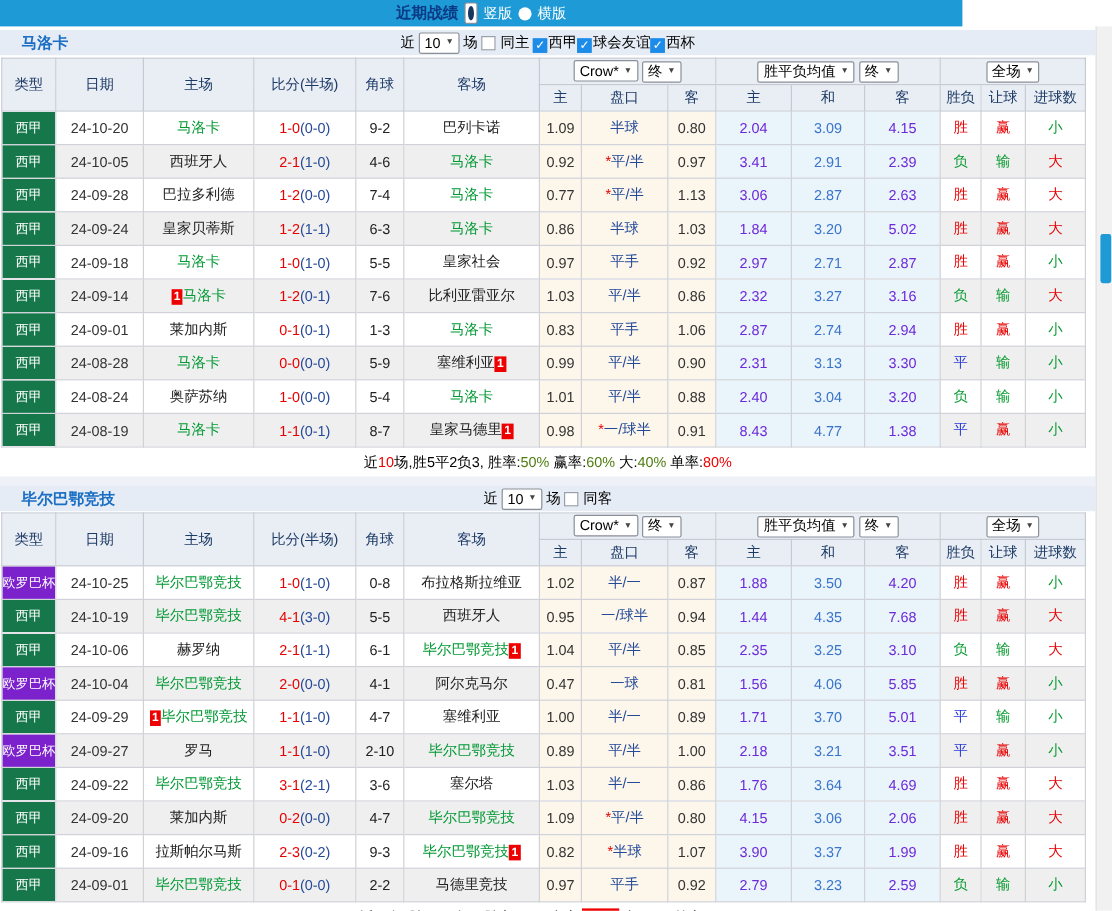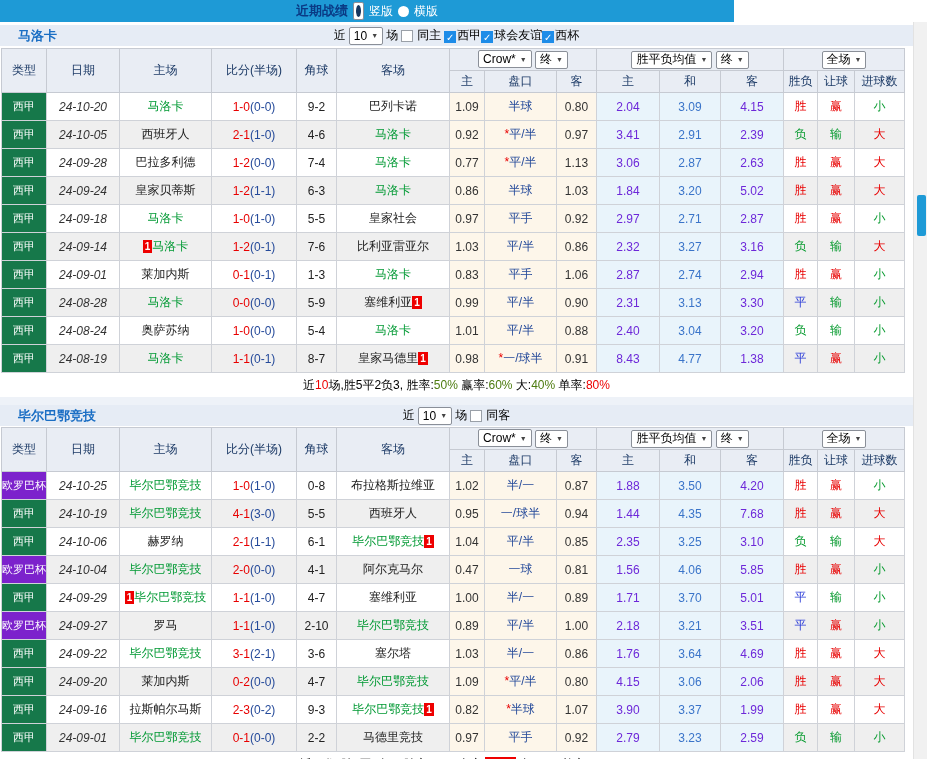--- a/index.html
+++ b/index.html
@@ -4,21 +4,21 @@
 <style>
   * { box-sizing: border-box; }
   html,body { margin:0; padding:0; }
   body {
     width:927px; height:759px; overflow:hidden; position:relative;
     background:#fff; font-family:"Liberation Sans","DejaVu Sans",sans-serif;
     font-size:12px; color:#222;
   }
   
   .topbar {
-    height:22px; width:734px; background:#1e9ad6;
+    height:22px; width:802px; background:#1e9ad6;
     display:flex; align-items:center; justify-content:center; gap:5px;
   }
   .topbar .title { color:#0a3a85; font-weight:bold; font-size:13px; }
   .radio { width:11px; height:11px; border-radius:50%; background:#fff; display:inline-block; position:relative; }
   .radio.sel::after { content:""; position:absolute; left:2px; top:2px; right:2px; bottom:2px; background:#17365e; border-radius:50%; }
   .radio-label { color:#fff; font-size:12px; }
   
   .band { height:21px; background:#e6ecf5; position:relative; display:flex; align-items:center; width:913px; }
   .band .team { font-weight:bold; font-size:13px; color:#1a6ec4; padding-left:18px; position:relative; z-index:2; }
   .band .filters { position:absolute; left:0; right:0; top:0; bottom:0; display:flex; align-items:center; justify-content:center; gap:3px; color:#000; }
@@ -29,21 +29,21 @@
   .cb { width:12px; height:12px; border:1px solid #9aa0a8; background:#fff; display:inline-block; font-size:10px; line-height:11px; text-align:center; color:#fff; margin-right:1px; vertical-align:-2px; }
   .cb.on { background:#1d8ce8; border-color:#1d8ce8; }
   
   table { border-collapse:collapse; table-layout:fixed; width:903px; margin-left:1px; }
   th, td { border:1px solid #c6cad2; text-align:center; overflow:hidden; white-space:nowrap; padding:0; }
   thead th { background:#e9edf4; color:#1c3a66; font-weight:normal; font-size:12px; height:22px; }
   thead .selcell { background:#e9edf4; }
   tbody td { height:28px; font-size:12px; border-color:#cfd2d8; }
   tr.alt td { background:#efefef; }
   td.lg { color:#fff; font-size:11px; }
-  td.dt { color:#333;font-style:italic; }
+  td.dt { color:#333; }
   td.odds { background:#fdf6ea !important; color:#333; }
   td.hcp { background:#fdf6ea !important; color:#254a9a; }
   td.avg { background:#e9f4fb !important; color:#6d28d9; }
   td.avg.draw { color:#3a74c9; }
   .focus { color:#009933; }
   .sc { color:#e80000; } .hf { color:#254a9a; }
   .star { color:#e80000; }
   .card { display:inline-block; background:#ee0000; color:#fff; font-size:10px; line-height:13px; padding:0 2px; font-weight:bold; }
   .r-red { color:#e80000; } .r-green { color:#089b30; } .r-blue { color:#2b3cd8; }
   

